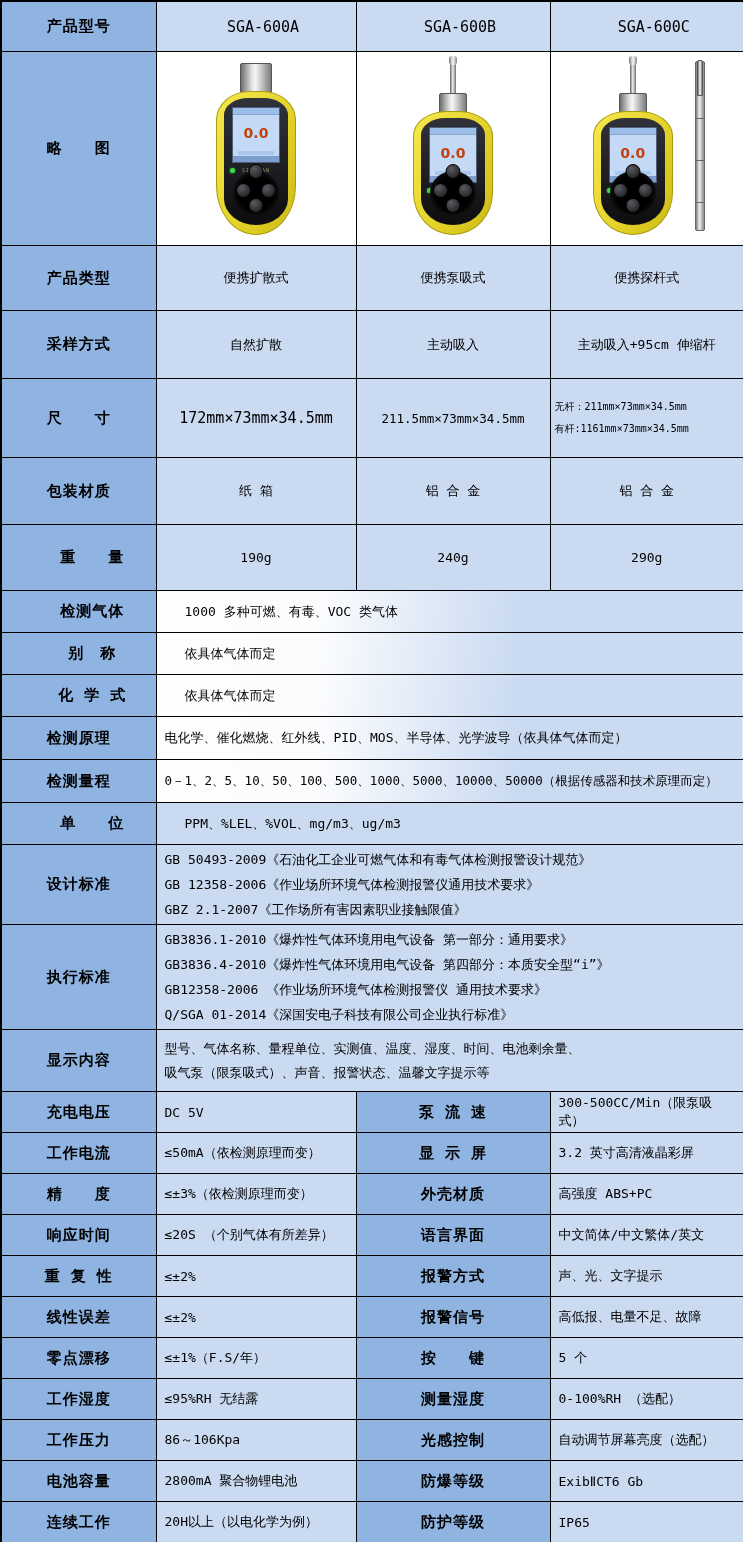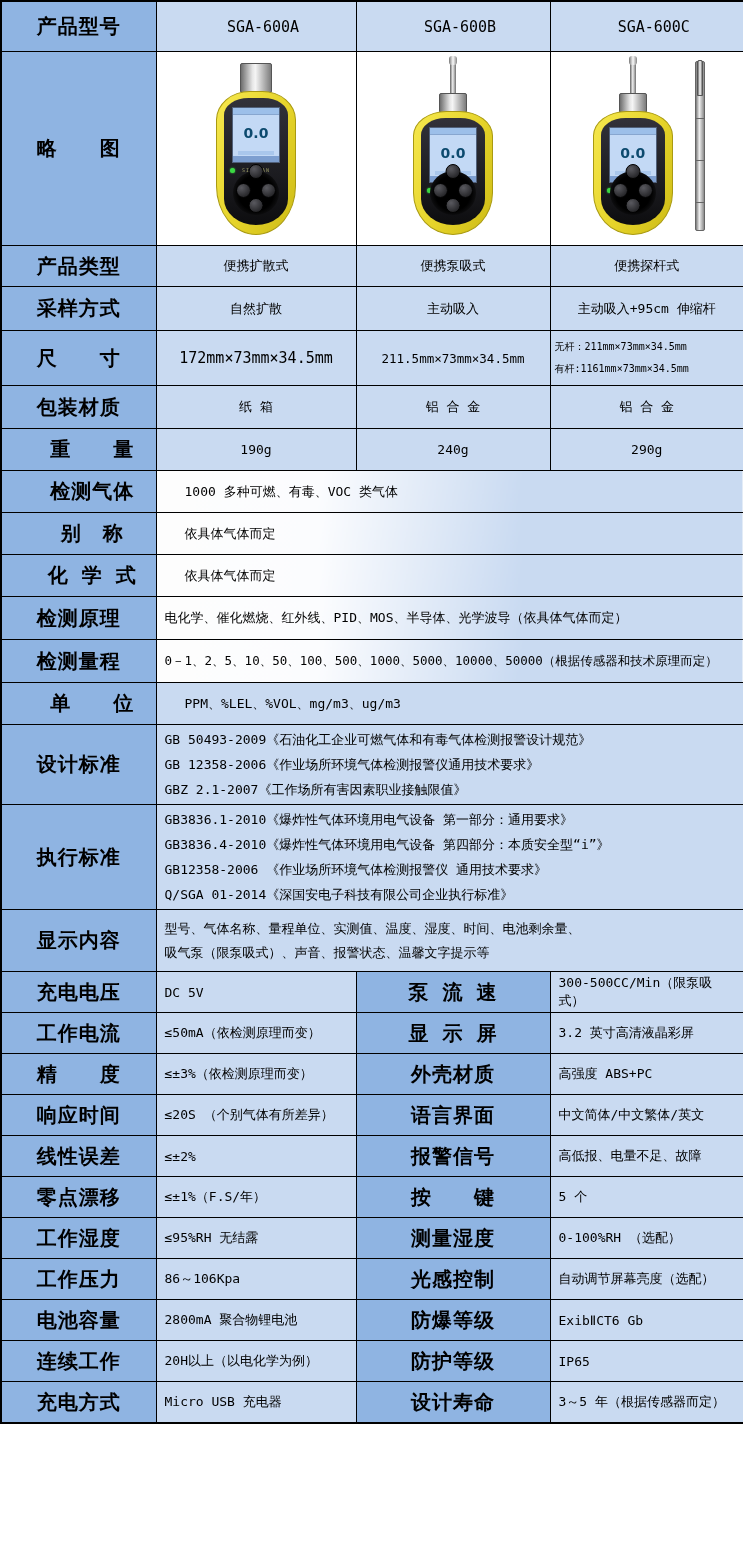--- a/index.html
+++ b/index.html
@@ -1,22 +1,22 @@
 <!DOCTYPE html>
 <html><head>
 <meta charset="utf-8">
 <style>
   html,body{margin:0;padding:0;background:#fff;}
   body{font-family:"DejaVu Sans Mono","Liberation Mono",monospace;color:#000;}
   table{width:743px;table-layout:fixed;border-collapse:collapse;border:2px solid #000;}
   td{border:1.5px solid #000;overflow:hidden;}
-  .lbl{background:#8FB4E2;font-weight:bold;text-align:center;font-size:20px;letter-spacing:1px;}
+  .lbl{background:#8FB4E2;font-weight:bold;text-align:center;font-size:15px;letter-spacing:1px;}
   .mdl{background:#C9DAF1;text-align:center;font-size:15px;padding-left:15px;}
   .val{background:#C9DAF1;font-size:13px;padding:2px 8px;}
-  .val.center{text-align:center;padding:2px 2px;}
+  .val.center{text-align:center;padding:14px 2px;}
   .grad td.val{background:linear-gradient(100deg,#fdfdfd 0%,#fbfcfe 28%,#C9DAF1 62%);}
   .img{background:#fff;vertical-align:top;}
   .lines div{line-height:25px;}
   .disp div{line-height:24px;}
   
   .h47 td{height:47px;} .h191 td{height:191px;}
   .h36 td{height:36px;} .h37 td{height:37px;padding-left:28px;} .h38 td{height:38px;}
   .h39 td{height:39px;} .h50 td{height:50px;}
   .h75 td{height:75px;} .h100 td{height:100px;} .h57 td{height:57px;}
   .dim div{line-height:22px;font-size:10px;}
@@ -35,21 +35,21 @@
     background:linear-gradient(115deg,#f6e84e,#e5d329 55%,#cdbb16);border:1px solid #a99a12;
     border-radius:42% 42% 50% 50% / 20% 20% 34% 34%;}
   .va .d-boot{top:34px;}
   .vb .d-boot,.vc .d-boot{top:54px;}
   .d-panel{position:absolute;top:6px;left:7px;right:7px;bottom:9px;
     background:linear-gradient(180deg,#32323a,#0d0d0f);border-radius:26px 26px 34px 34px/18px 18px 28px 28px;}
   .d-screen{position:absolute;top:9px;left:8px;right:8px;height:54px;background:#c3d9f5;
     border:1px solid #50607a;display:flex;flex-direction:column;}
   .scr-top{height:6px;background:#9cbfe9;border-bottom:1px solid #87a6cf;}
   .scr-val{flex:1;display:flex;align-items:center;justify-content:center;font-weight:bold;
-    color:#0c4a6e;font-size:14px;font-family:"DejaVu Sans","Liberation Sans",sans-serif;}
+    color:#c2410c;font-size:14px;font-family:"DejaVu Sans","Liberation Sans",sans-serif;}
   .scr-row{height:4px;margin:1px 5px;background:#a9c7ec;}
   .scr-bot{height:6px;background:#7d9fd0;}
   .d-led{position:absolute;width:5px;height:5px;border-radius:50%;background:#3bd943;left:6px;top:70px;box-shadow:0 0 2px #3bd943;}
   .d-brand{position:absolute;top:69px;left:0;width:100%;text-align:center;color:#9a9a66;font-size:5px;letter-spacing:1px;}
   .d-pad{position:absolute;left:50%;transform:translateX(-50%);bottom:10px;width:46px;height:44px;
     background:radial-gradient(circle,#000 55%,#26262a);border-radius:50%;}
   .d-btn{position:absolute;width:13px;height:13px;border-radius:50%;
     background:radial-gradient(circle at 35% 30%,#5a5a60,#141416);border:1px solid #000;}
   .d-btn.t{top:-7px;left:50%;transform:translateX(-50%);}
   .d-btn.l{left:3px;top:12px;} .d-btn.r{right:3px;top:12px;} .d-btn.b{bottom:2px;left:50%;transform:translateX(-50%);}
@@ -264,20 +264,26 @@
       <td class="lbl">外壳材质</td>
       <td class="val">高强度 ABS+PC</td>
     </tr>
       <tr class="h36">
       <td class="lbl">响应时间</td>
       <td class="val">≤20S （个别气体有所差异）</td>
       <td class="lbl">语言界面</td>
       <td class="val">中文简体/中文繁体/英文</td>
     </tr>
       <tr class="h36">
+      <td class="lbl">重 复 性</td>
+      <td class="val">≤±2%</td>
+      <td class="lbl">报警方式</td>
+      <td class="val">声、光、文字提示</td>
+    </tr>
+      <tr class="h36">
       <td class="lbl">线性误差</td>
       <td class="val">≤±2%</td>
       <td class="lbl">报警信号</td>
       <td class="val">高低报、电量不足、故障</td>
     </tr>
       <tr class="h36">
       <td class="lbl">零点漂移</td>
       <td class="val">≤±1%（F.S/年）</td>
       <td class="lbl">按　　键</td>
       <td class="val">5 个</td>

